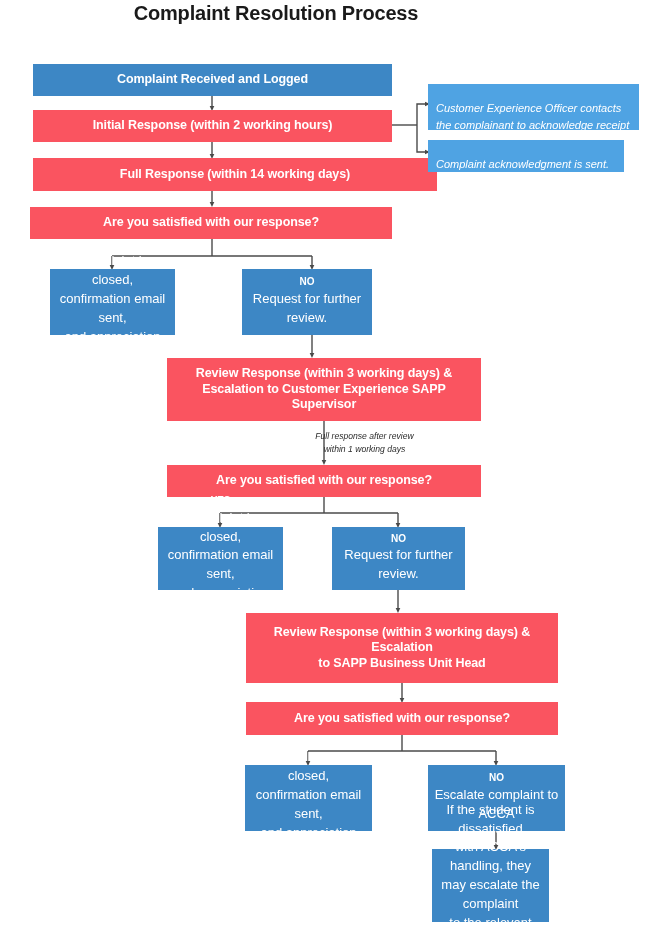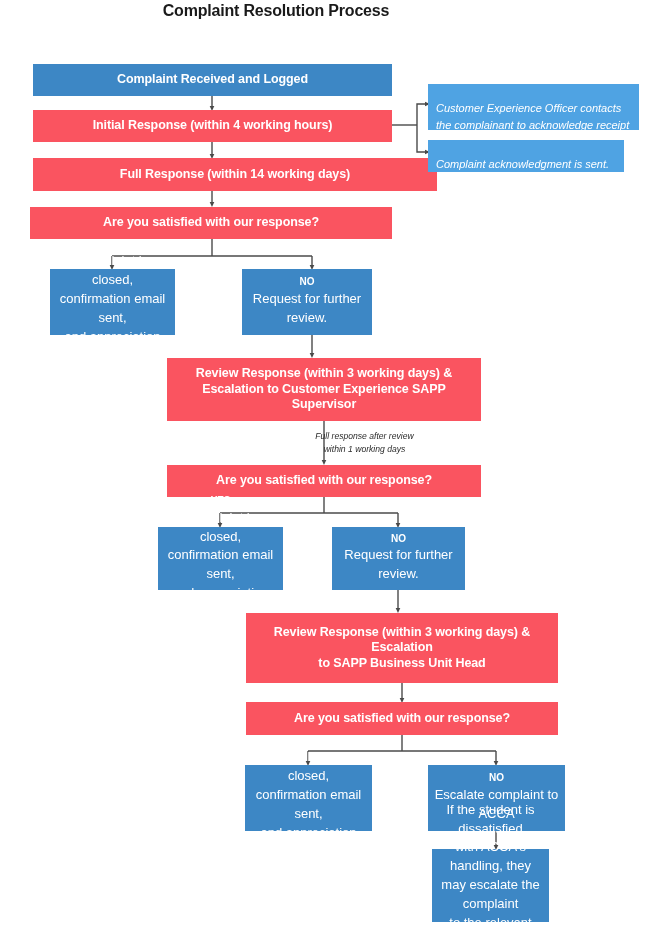--- a/index.html
+++ b/index.html
@@ -64,21 +64,21 @@
     line-height: 1.55;
     padding: 16px 8px;
     text-align: left;
   }
   #page-title {
     position: absolute;
     left: 0;
     top: 2px;
     width: 552px;
     text-align: center;
-    font-size: 16px;
+    font-size: 20px;
     font-weight: bold;
     color: #1A1A1A;
     letter-spacing: -0.2px;
   }
   .edge-label {
     position: absolute;
     font-style: italic;
     font-size: 8.6px;
     line-height: 1.5;
     color: #2B2B2B;
@@ -132,21 +132,21 @@
       <line x1="402" y1="735" x2="402" y2="751"></line>
       <path d="M308,751 L496,751"></path>
       <line x1="308" y1="751" x2="308" y2="764" marker-end="url(#arw)"></line>
       <line x1="496" y1="751" x2="496" y2="764" marker-end="url(#arw)"></line>
 
       <line x1="496" y1="831" x2="496" y2="848" marker-end="url(#arw)"></line>
     </g>
   </svg>
 
   <div class="node red process" style="left:33px; top:110px; width:359px; height:32px;">
-    <div class="ttl">Initial Response (within 4 working hours)</div>
+    <div class="ttl">Initial Response (within 2 working hours)</div>
   </div>
 
   <div class="node blue process" style="left:33px; top:64px; width:359px; height:32px;">
     <div class="ttl">Complaint Received and Logged</div>
   </div>
 
   <div class="node red process" style="left:33px; top:158px; width:404px; height:33px;">
     <div class="ttl">Full Response (within 14 working days)</div>
   </div>
 

